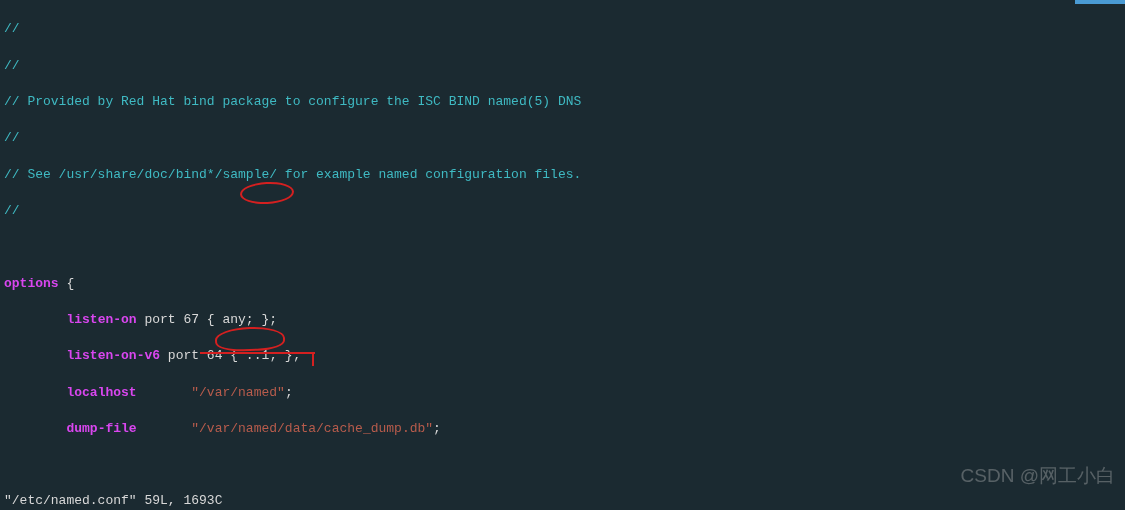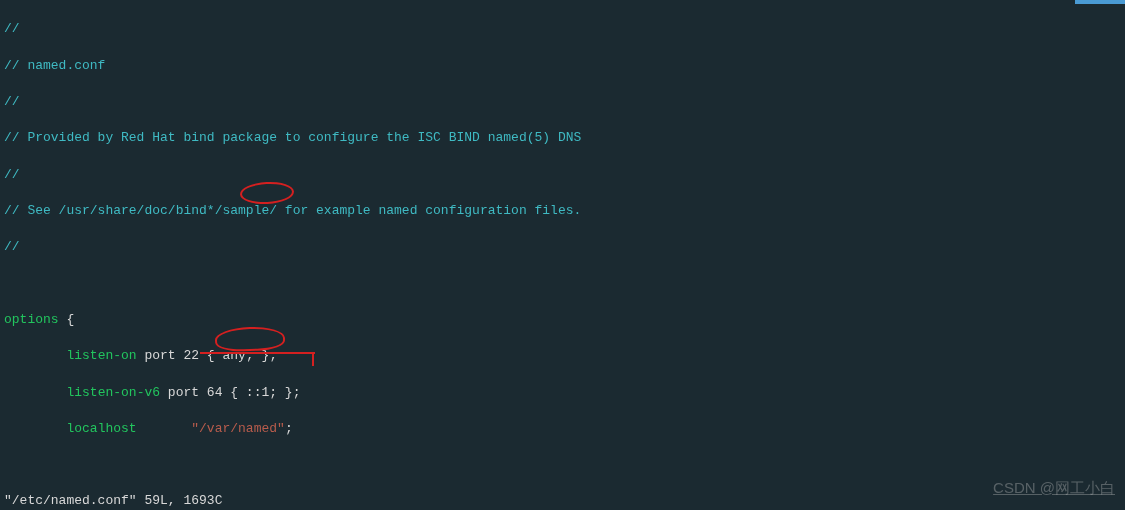--- a/index.html
+++ b/index.html
@@ -27,21 +27,22 @@
       background: #4a9bd4;
     }
     .editor {
       padding: 2px 4px;
       white-space: pre;
     }
     .comment-slash {
       color: #3fbac3;
     }
     .keyword {
-      color: #22c55e;
+      color: #d946ef;
+      font-weight: bold;
     }
     .string {
       color: #b85c4c;
     }
     .normal {
       color: #d8d8d8;
     }
     .line {
       display: block;
       min-height: 18px;
@@ -51,26 +52,25 @@
       pointer-events: none;
     }
     .status-line {
       position: absolute;
       bottom: 0;
       left: 4px;
       color: #d8d8d8;
     }
     .watermark {
       position: absolute;
-      bottom: 12px;
+      bottom: 20px;
       right: 10px;
       color: rgba(200,200,200,0.35);
-      font-size: 15px;
+      font-size: 19px;
       font-family: sans-serif;
-      text-decoration: underline;
     }
     .circle1 {
       position: absolute;
       top: 182px;
       left: 240px;
       width: 54px;
       height: 22px;
       border: 2px solid #d42020;
       border-radius: 50%;
       transform: rotate(-3deg);
@@ -102,31 +102,31 @@
       background: #d42020;
     }
   </style>
 </head>
 <body>
 
 <div class="top-bar"></div>
 
 <div class="editor">
 <span class="line"><span class="comment-slash">//</span></span>
-<span class="line"><span class="comment-slash">// named.conf</span></span>
 <span class="line"><span class="comment-slash">//</span></span>
 <span class="line"><span class="comment-slash">// Provided by Red Hat bind package to configure the ISC BIND named(5) DNS</span></span>
 <span class="line"><span class="comment-slash">//</span></span>
 <span class="line"><span class="comment-slash">// See /usr/share/doc/bind*/sample/ for example named configuration files.</span></span>
 <span class="line"><span class="comment-slash">//</span></span>
 <span class="line"></span>
 <span class="line"><span class="keyword">options</span><span class="normal"> {</span></span>
-<span class="line">        <span class="keyword">listen-on</span><span class="normal"> port 22 { </span><span class="normal">any;</span><span class="normal"> };</span></span>
+<span class="line">        <span class="keyword">listen-on</span><span class="normal"> port 67 { </span><span class="normal">any;</span><span class="normal"> };</span></span>
 <span class="line">        <span class="keyword">listen-on-v6</span><span class="normal"> port 64 { ::1; };</span></span>
 <span class="line">        <span class="keyword">localhost</span><span class="normal">       </span><span class="string">"/var/named"</span><span class="normal">;</span></span>
+<span class="line">        <span class="keyword">dump-file</span><span class="normal">       </span><span class="string">"/var/named/data/cache_dump.db"</span><span class="normal">;</span></span>
 
 
 
 
 
 
 
 
 
 

